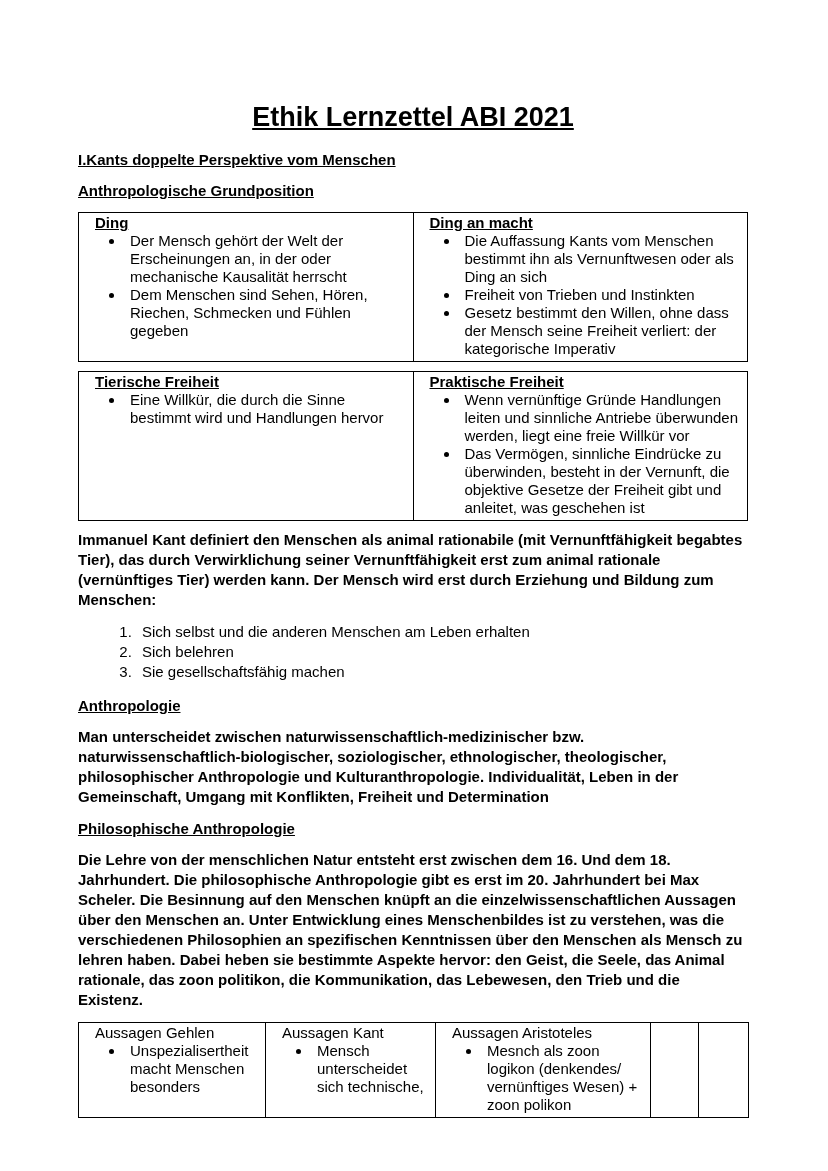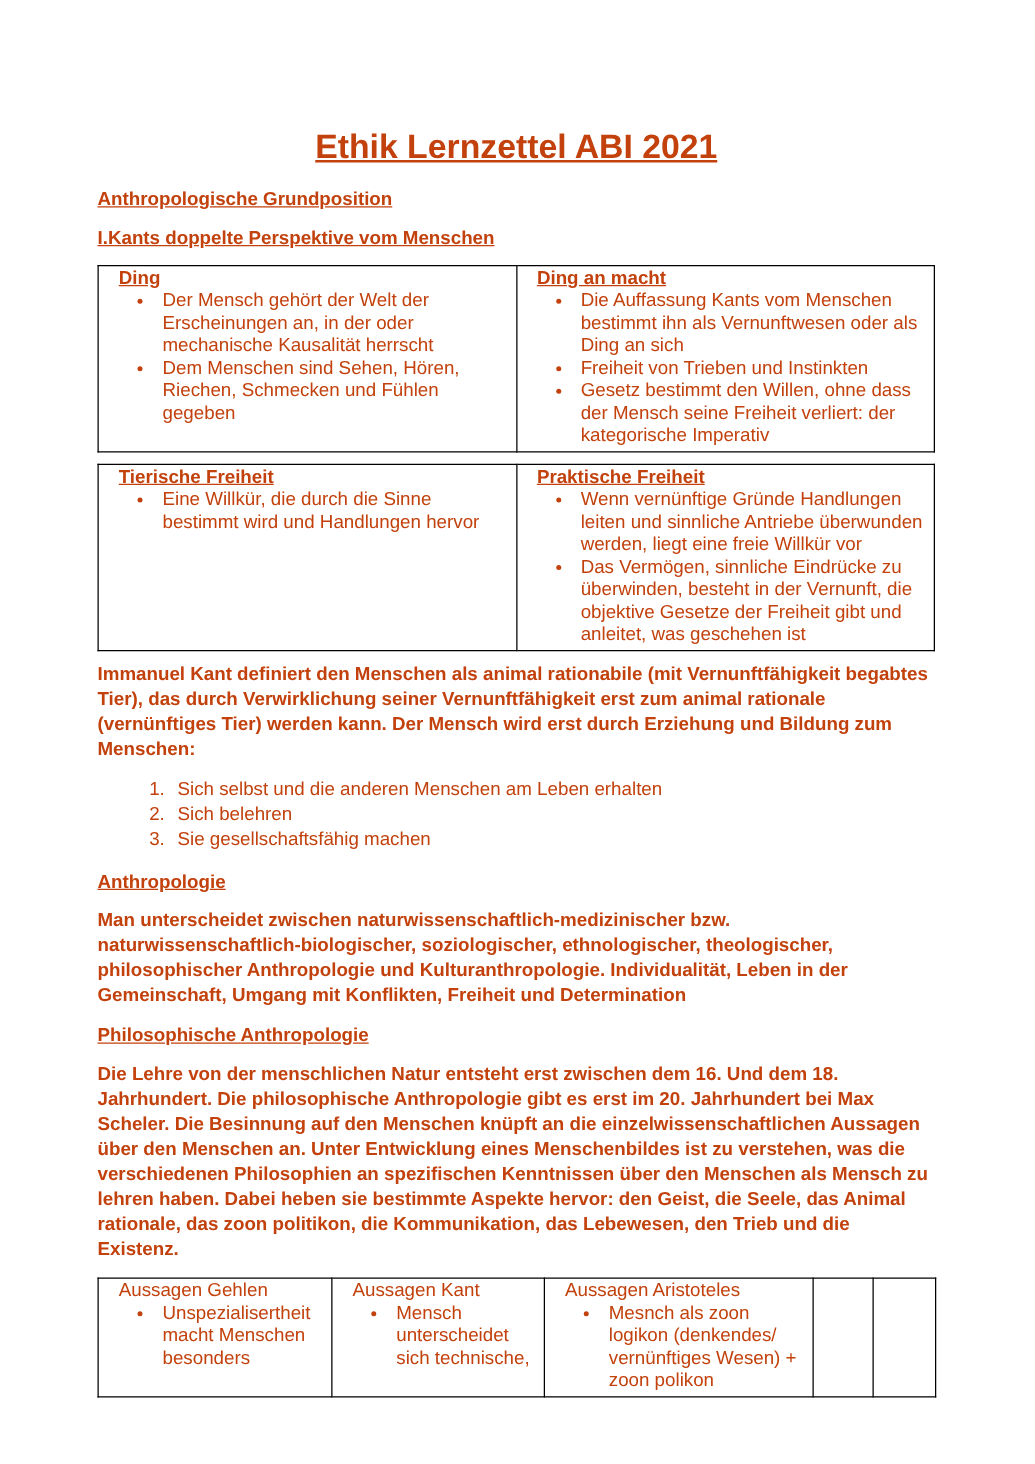--- a/index.html
+++ b/index.html
@@ -2,21 +2,21 @@
 <html><head>
 <meta charset="utf-8">
 <style>
   html, body { margin: 0; padding: 0; background: #ffffff; }
   .page {
     position: relative;
     width: 828px;
     height: 1171px;
     margin: 0 auto;
     background: #ffffff;
-    color: #c2410c;
+    color: #000000;
     font-family: "Liberation Sans", sans-serif;
     font-size: 15px;
     line-height: 20px;
     padding: 100px 80px 30px 78px;
     box-sizing: border-box;
     overflow: hidden;
   }
   .doc-title {
     font-size: 27px;
     line-height: 34px;
@@ -72,23 +72,23 @@
   }
   table.aussagen td { padding-right: 4px; }
 </style>
 </head>
 <body>
 
 <div class="page">
 
   <h1 class="doc-title">Ethik Lernzettel ABI 2021</h1>
 
+  <h2 class="heading">I.Kants doppelte Perspektive vom Menschen</h2>
+
   <h2 class="heading">Anthropologische Grundposition</h2>
-
-  <h2 class="heading">I.Kants doppelte Perspektive vom Menschen</h2>
 
   <table class="doc-table">
     <tbody>
         <tr>
       <td style="width:50%">
         <div class="cell-header">Ding</div>
         <ul class="cell-bullets">
           <li>Der Mensch gehört der Welt der Erscheinungen an, in der oder mechanische Kausalität herrscht</li>
           <li>Dem Menschen sind Sehen, Hören, Riechen, Schmecken und Fühlen gegeben</li>
         </ul>

